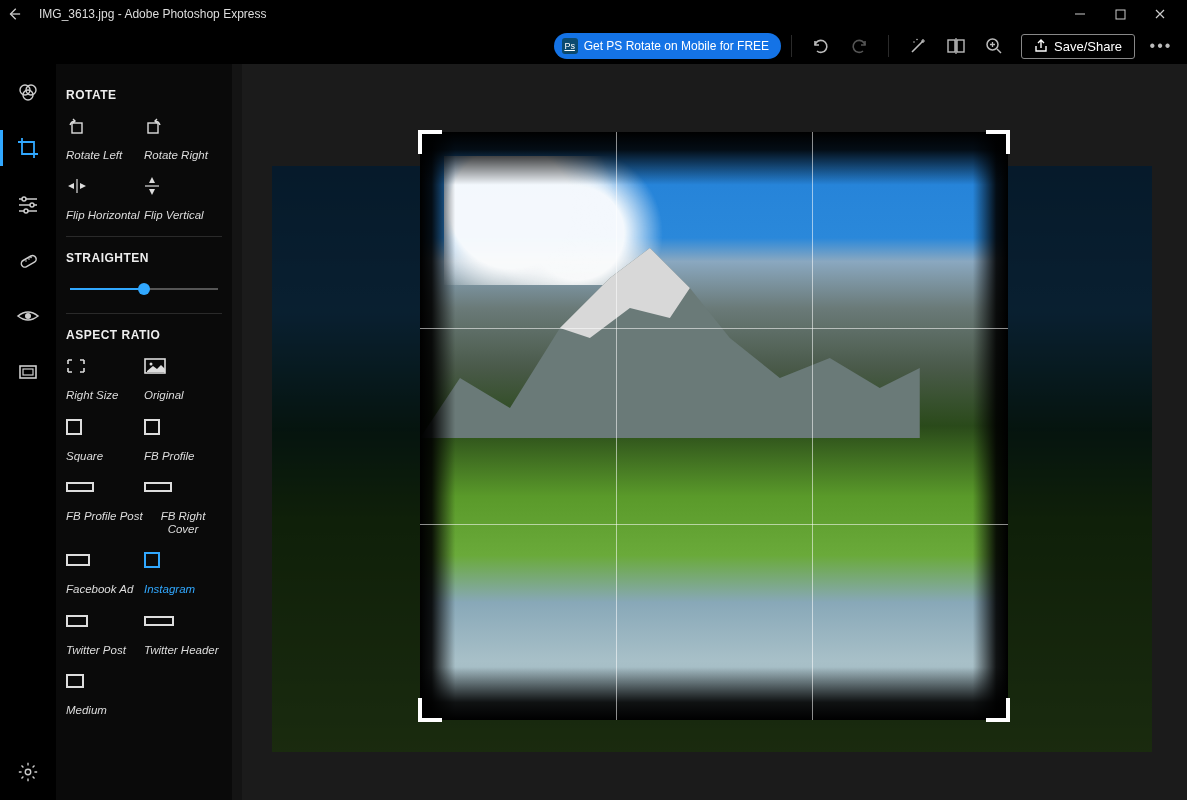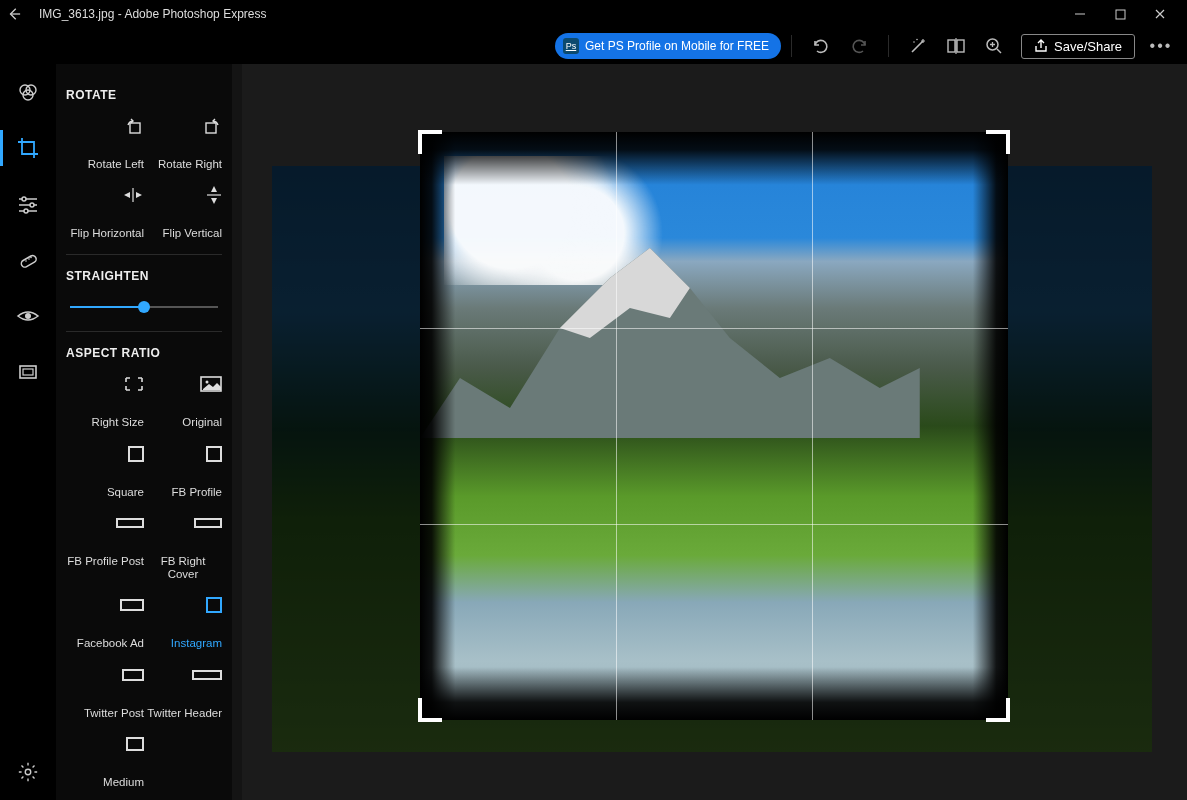--- a/index.html
+++ b/index.html
@@ -33,21 +33,21 @@
   .rail .railbtn.active::before { content: ""; position: absolute; left: 0; top: 10px; bottom: 10px; width: 3px; background: #31a8ff; }
   .rail .railspacer { flex: 1; }
 
   
   .panel { width: 176px; background: #0a0a0a; padding: 14px 10px 14px 10px; overflow: hidden; position: relative; }
   .panel::-webkit-scrollbar { display: none; }
   .panel h4 { font-size: 12px; font-weight: 600; letter-spacing: 0.5px; color: #eee; margin: 10px 0 14px 0; }
   .panel hr { border: none; border-top: 1px solid #2a2a2a; margin: 14px 0; }
 
   .optgrid { display: grid; grid-template-columns: 1fr 1fr; gap: 14px 0; }
-  .opt { display: flex; flex-direction: column; align-items: flex-end; gap: 22px; color: #ddd; }
+  .opt { display: flex; flex-direction: column; align-items: flex-start; gap: 13px; color: #ddd; font-style: italic; }
   .opt.selected { color: #31a8ff; }
   .opt .ic { height: 20px; display: flex; align-items: center; justify-content: center; }
   .opt .lbl { font-size: 11.5px; text-align: center; line-height: 1.15; }
 
   
   .rbox { border: 2px solid currentColor; }
 
   
   .slider { position: relative; height: 20px; margin: 4px 4px 8px 4px; }
   .slider .track { position: absolute; left: 0; right: 0; top: 9px; height: 2px; background: #555; }
@@ -121,21 +121,21 @@
     <svg width="12" height="12">
         <path d="M2 2 L10 10 M10 2 L2 10" stroke="#ccc" stroke-width="1.2"></path>
       </svg>
   </div>
 </div>
 
 <div class="toolbar">
   <div class="spacer"></div>
   <div class="promo">
     <span class="badge">Ps</span>
-    <span>Get PS Profile on Mobile for FREE</span>
+    <span>Get PS Rotate on Mobile for FREE</span>
   </div>
   <div class="sep"></div>
   <div class="ticon">
     <svg width="20" height="18" viewBox="0 0 20 18">
         <path d="M4 8 A6 6 0 1 1 6 14" stroke="#bbb" stroke-width="1.6" fill="none"></path>
         <path d="M4 4 L4 8 L8 8" stroke="#bbb" stroke-width="1.6" fill="none"></path>
       </svg>
   </div>
   <div class="ticon disabled">
     <svg width="20" height="18" viewBox="0 0 20 18">

